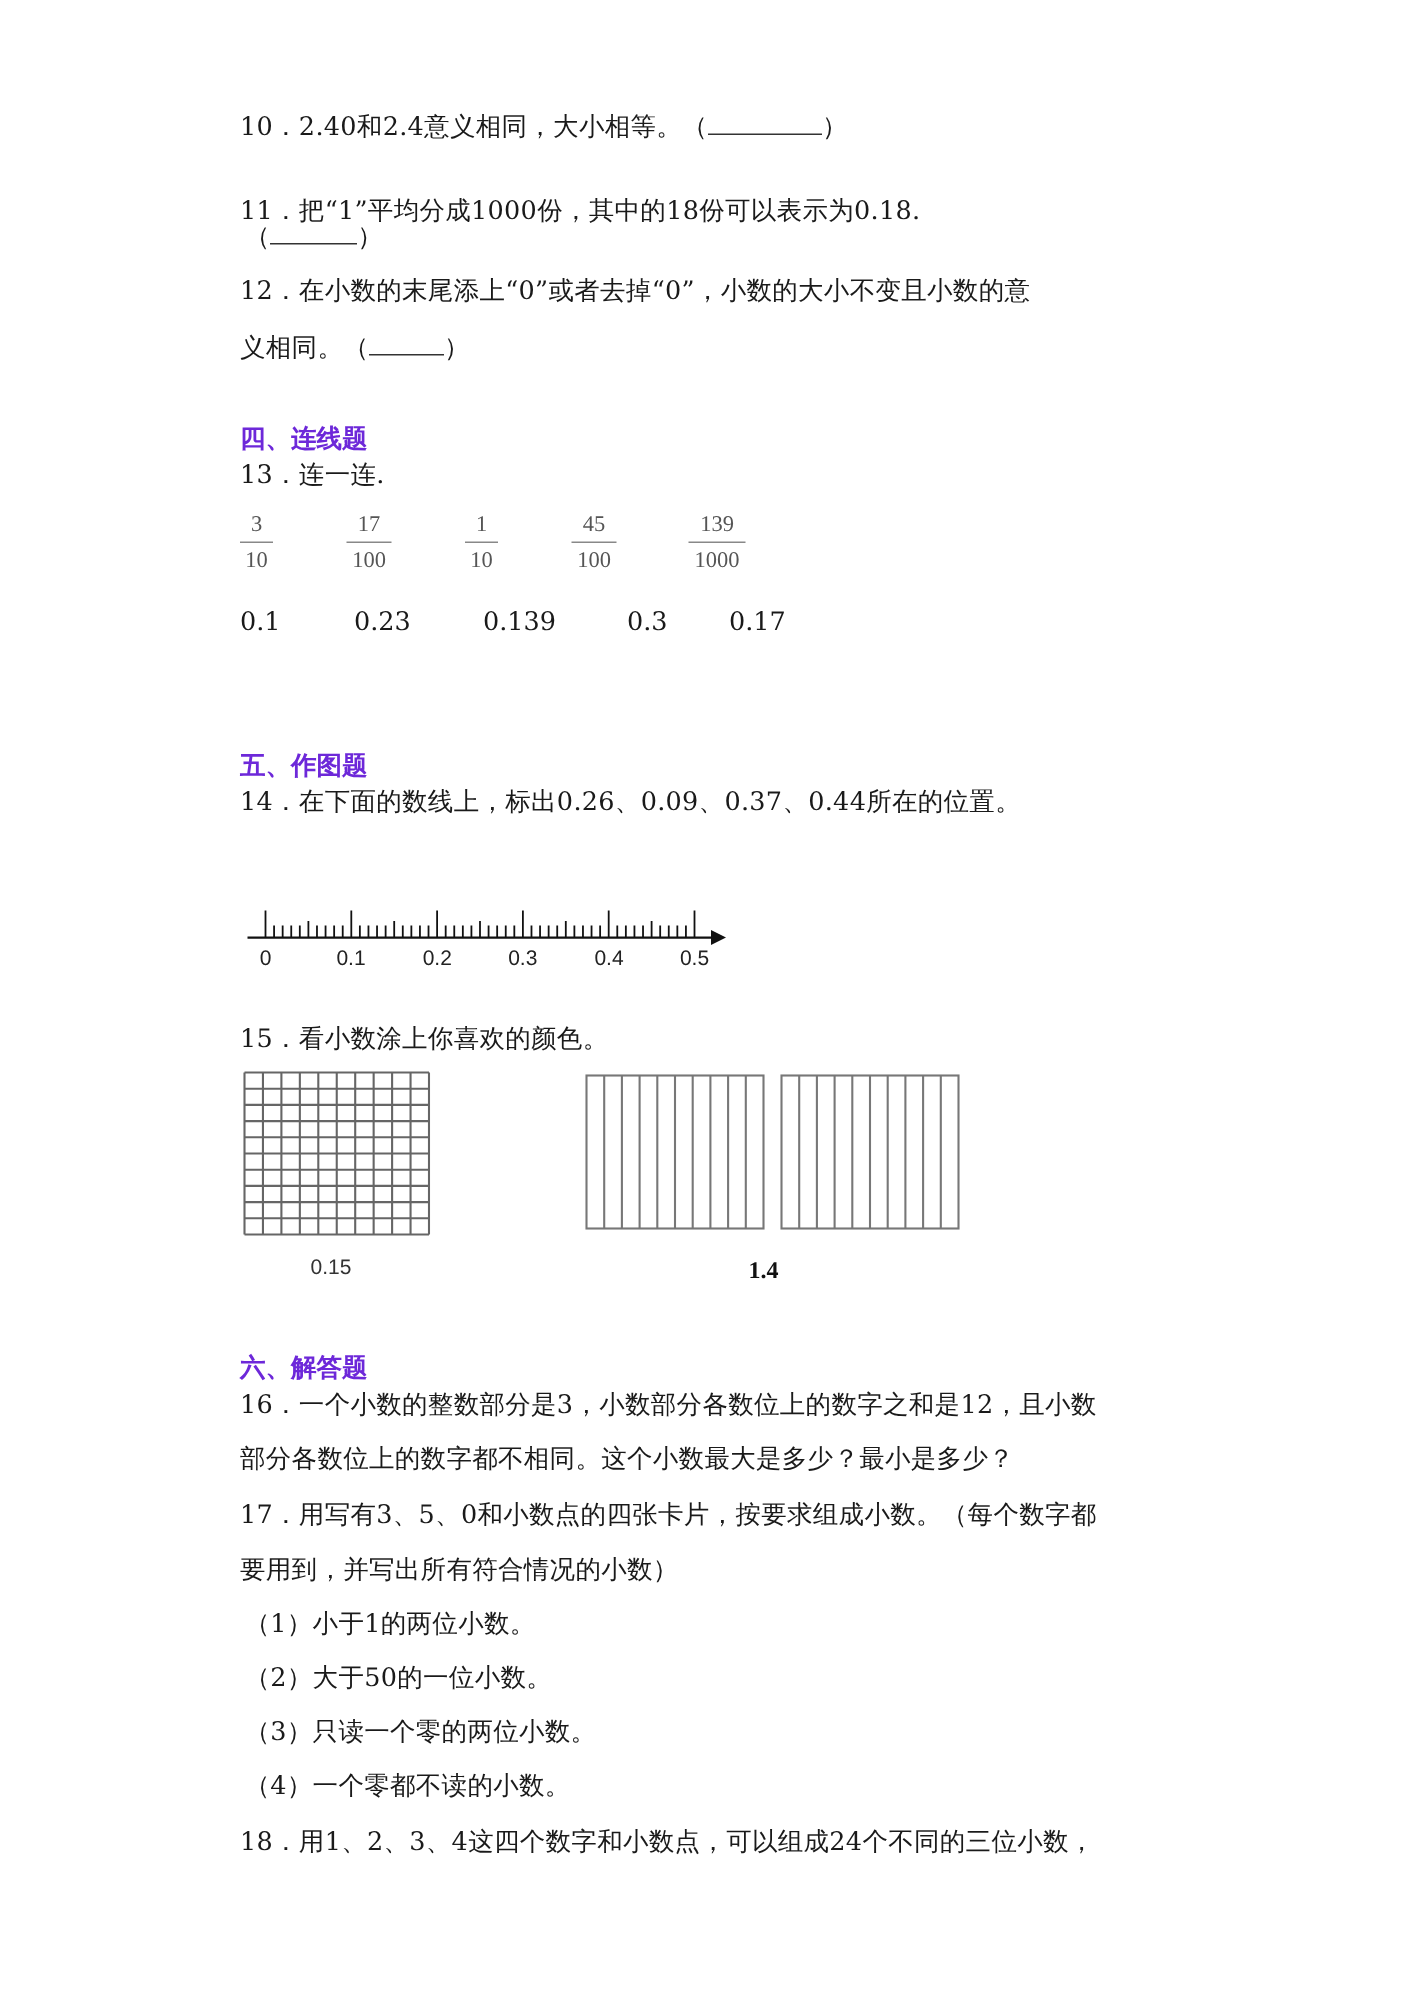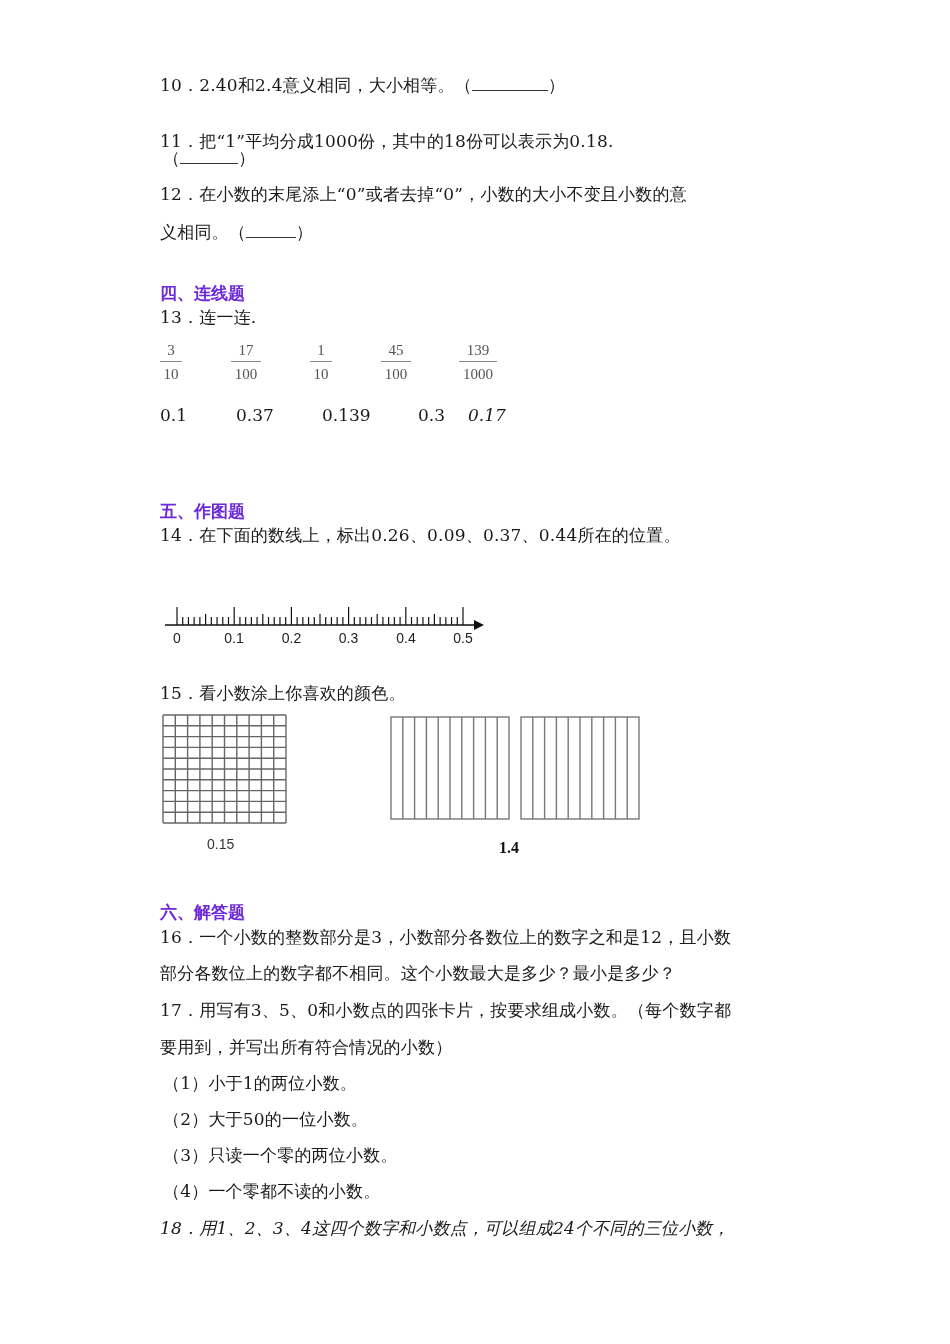--- a/index.html
+++ b/index.html
@@ -97,24 +97,24 @@
     <span class="bar"></span>
     <span class="den">100</span>
 </div>
 <div class="frac" style="left:459px; width:38px;">
   <span class="num">139</span>
     <span class="bar"></span>
     <span class="den">1000</span>
 </div>
 
 <div class="decimal" style="left:160px;">0.1</div>
-<div class="decimal" style="left:236px;">0.37</div>
+<div class="decimal" style="left:236px;">0.23</div>
 <div class="decimal" style="left:322px;">0.139</div>
 <div class="decimal" style="left:418px;">0.3</div>
-<div class="decimal" style="left:468px;font-style:italic;">0.17</div>
+<div class="decimal" style="left:486px;">0.17</div>
 
 <div class="heading" style="top:500px;">五、作图题</div>
 <div class="line" style="top:524px;">
   <span>14．</span><span>在下面的数线上，标出0.26、0.09、0.37、0.44所在的位置。</span>
 </div>
 
 <div class="numline">
   <svg width="340" height="60" viewBox="0 0 340 60">
     <line x1="5" y1="30" x2="316" y2="30" stroke="#111" stroke-width="1.5"></line>
     <polygon points="314,25 324,30 314,35" fill="#111"></polygon>
@@ -258,15 +258,15 @@
 <div class="line" style="top:999px;">
   <span>17．</span><span>用写有3、5、0和小数点的四张卡片，按要求组成小数。（每个数字都</span>
 </div>
 <div class="line" style="top:1036px;">
   <span>要用到，并写出所有符合情况的小数）</span>
 </div>
 <div class="line" style="top:1072px; left:163px;">（1）小于1的两位小数。</div>
 <div class="line" style="top:1108px; left:163px;">（2）大于50的一位小数。</div>
 <div class="line" style="top:1144px; left:163px;">（3）只读一个零的两位小数。</div>
 <div class="line" style="top:1180px; left:163px;">（4）一个零都不读的小数。</div>
-<div class="line" style="top:1217px;font-style:italic;">
+<div class="line" style="top:1217px;">
   <span>18．</span><span>用1、2、3、4这四个数字和小数点，可以组成24个不同的三位小数，</span>
 </div>
 
 </body></html>

